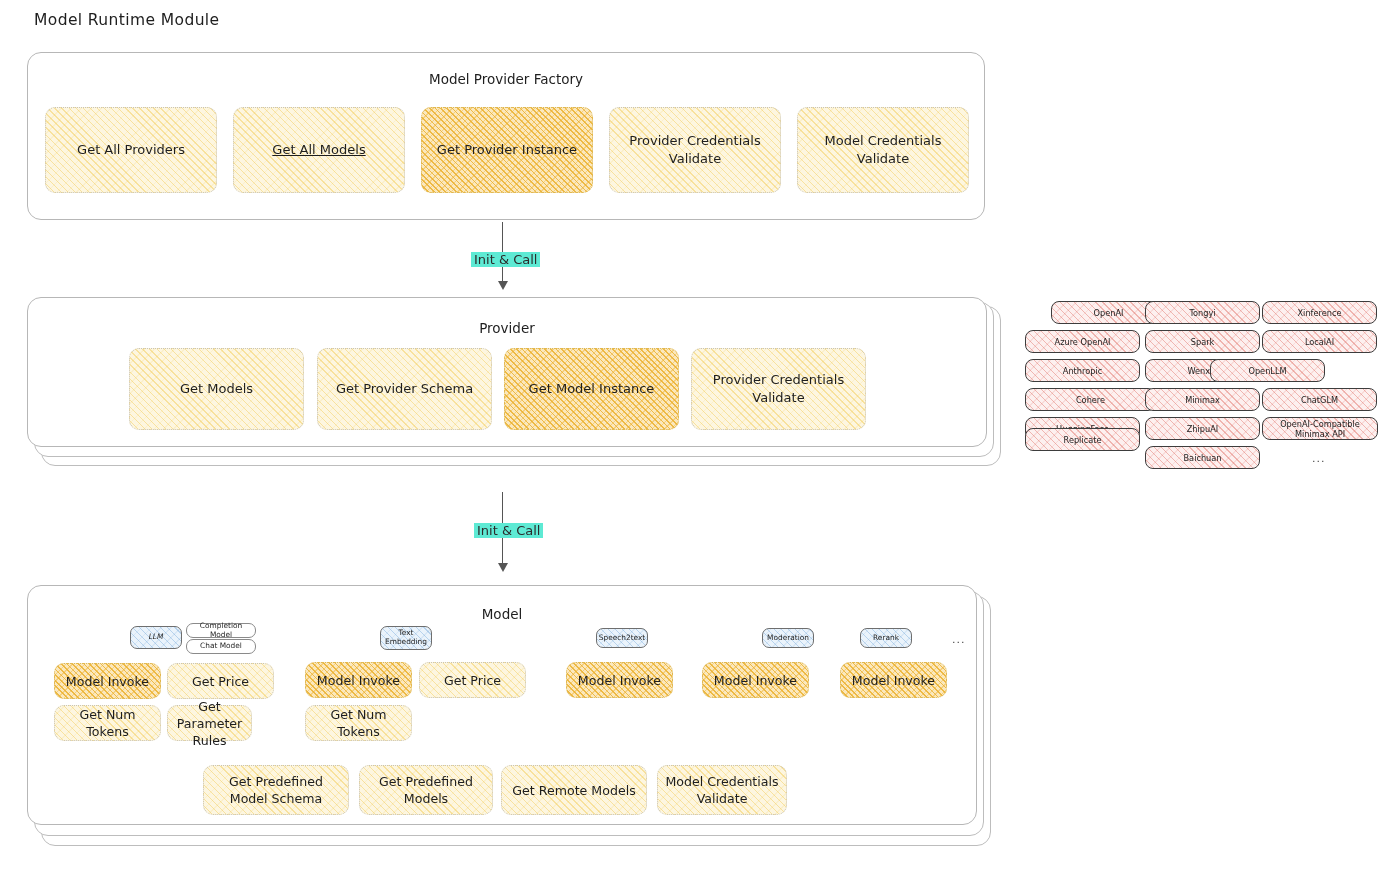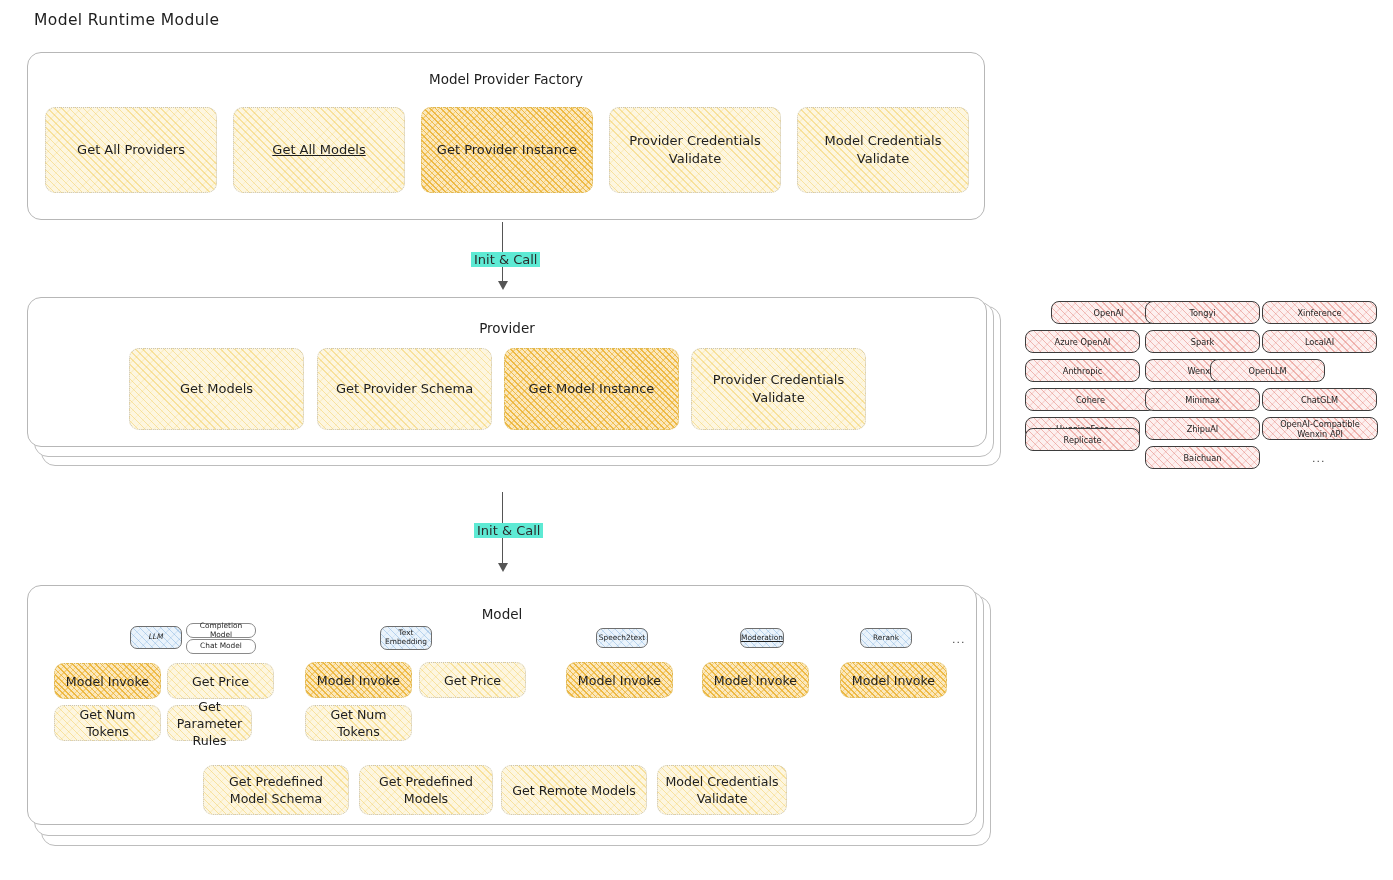--- a/index.html
+++ b/index.html
@@ -164,21 +164,21 @@
   <div class="chip hatch-pink" style="left:1145px; top:330px; width:115px; height:23px;">Spark</div>
   <div class="chip hatch-pink" style="left:1145px; top:359px; width:115px; height:23px;">Wenxin</div>
   <div class="chip hatch-pink" style="left:1145px; top:388px; width:115px; height:23px;">Minimax</div>
   <div class="chip hatch-pink" style="left:1145px; top:417px; width:115px; height:23px;">ZhipuAI</div>
   <div class="chip hatch-pink" style="left:1145px; top:446px; width:115px; height:23px;">Baichuan</div>
 
   <div class="chip hatch-pink" style="left:1262px; top:301px; width:115px; height:23px;">Xinference</div>
   <div class="chip hatch-pink" style="left:1262px; top:330px; width:115px; height:23px;">LocalAI</div>
   <div class="chip hatch-pink" style="left:1210px; top:359px; width:115px; height:23px;">OpenLLM</div>
   <div class="chip hatch-pink" style="left:1262px; top:388px; width:115px; height:23px;">ChatGLM</div>
-  <div class="chip hatch-pink" style="left:1262px; top:417px; width:116px; height:23px;">OpenAI-Compatible Wenxin API</div>
+  <div class="chip hatch-pink" style="left:1262px; top:417px; width:116px; height:23px;">OpenAI-Compatible Minimax API</div>
   <div class="ellipsis" style="left:1312px; top:452px;">...</div>
 
   <div class="arrow-line" style="left:502px; top:492px; height:72px;"></div>
   <div class="arrow-head" style="left:498px; top:563px;"></div>
   <div class="arrow-label" style="left:474px; top:523px;">Init &amp; Call</div>
 
   <div class="stack-layer" style="left:41px; top:596px; width:950px; height:250px;"></div>
   <div class="stack-layer" style="left:34px; top:591px; width:950px; height:245px;"></div>
   <div class="group" style="left:27px; top:585px; width:950px; height:240px;">
     <div class="group-title" style="top:20px;">Model</div>
@@ -193,21 +193,21 @@
   <div class="mbox hatch-yellow" style="left:167px; top:705px; width:85px; height:36px;">Get Parameter Rules</div>
 
   <div class="badge hatch-blue" style="left:380px; top:626px; width:52px; height:24px;">Text Embedding</div>
   <div class="mbox hatch-orange hl" style="left:305px; top:662px; width:107px; height:36px;">Model Invoke</div>
   <div class="mbox hatch-yellow" style="left:419px; top:662px; width:107px; height:36px;">Get Price</div>
   <div class="mbox hatch-yellow" style="left:305px; top:705px; width:107px; height:36px;">Get Num Tokens</div>
 
   <div class="badge hatch-blue" style="left:596px; top:628px; width:52px; height:20px;">Speech2text</div>
   <div class="mbox hatch-orange hl" style="left:566px; top:662px; width:107px; height:36px;">Model Invoke</div>
 
-  <div class="badge hatch-blue" style="left:740px; top:628px; width:44px; height:20px;text-decoration:underline;">Moderation</div>
+  <div class="badge hatch-blue" style="left:762px; top:628px; width:52px; height:20px;">Moderation</div>
   <div class="mbox hatch-orange hl" style="left:702px; top:662px; width:107px; height:36px;">Model Invoke</div>
 
   <div class="badge hatch-blue" style="left:860px; top:628px; width:52px; height:20px;">Rerank</div>
   <div class="mbox hatch-orange hl" style="left:840px; top:662px; width:107px; height:36px;">Model Invoke</div>
 
   <div class="ellipsis" style="left:952px; top:633px;">...</div>
 
   <div class="mbox hatch-yellow" style="left:359px; top:765px; width:134px; height:50px;">Get Predefined Models</div>
   <div class="mbox hatch-yellow" style="left:203px; top:765px; width:146px; height:50px;">Get Predefined Model Schema</div>
   <div class="mbox hatch-yellow" style="left:501px; top:765px; width:146px; height:50px;">Get Remote Models</div>

